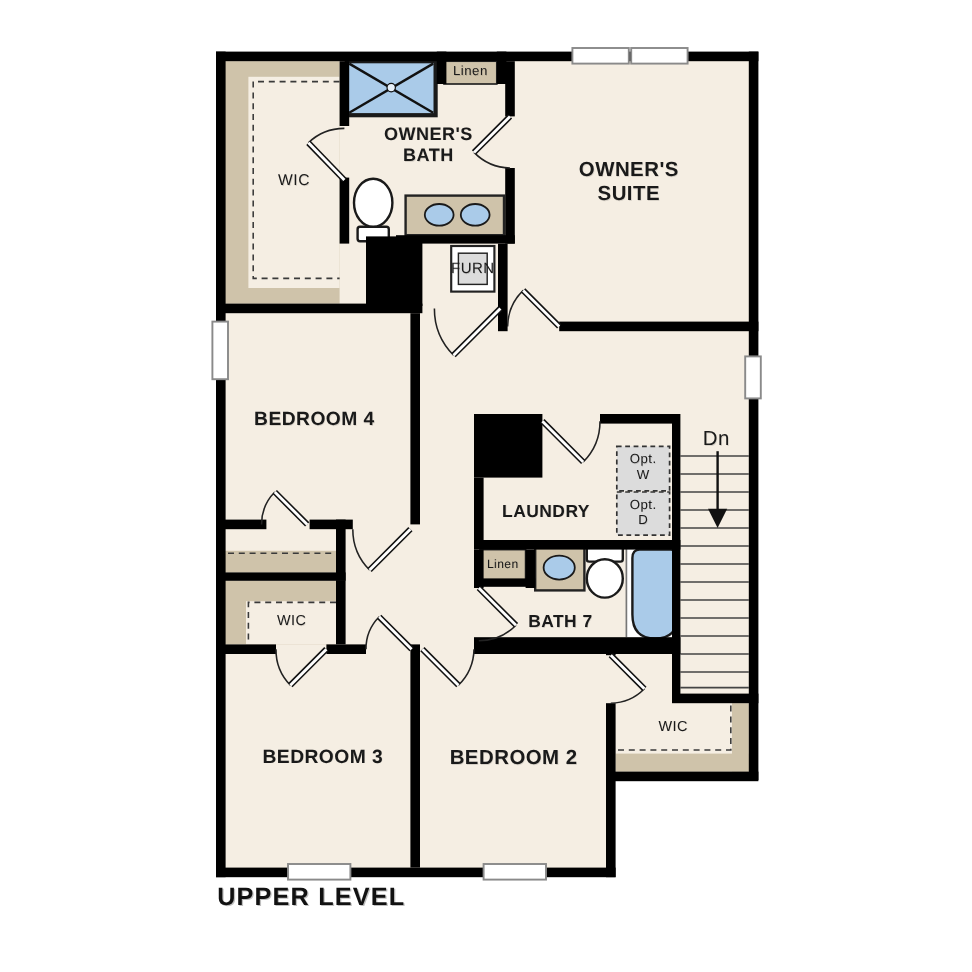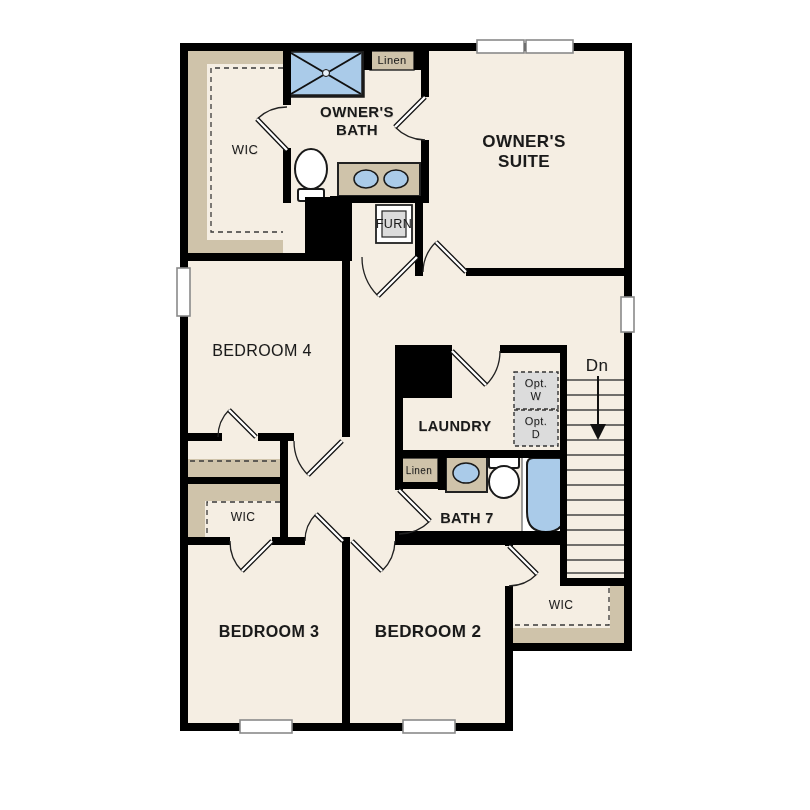--- a/index.html
+++ b/index.html
@@ -226,27 +226,28 @@
     </g>
   </svg>
 
   <div class="lbl" style="left:245px;top:150px;font-size:13px;">WIC</div>
   <div class="lbl" style="left:357px;top:121px;font-size:15px;font-weight:700;">OWNER'S
 BATH</div>
   <div class="lbl" style="left:392px;top:60px;font-size:11px;">Linen</div>
   <div class="lbl" style="left:524px;top:152px;font-size:17px;font-weight:700;">OWNER'S
 SUITE</div>
   <div class="lbl" style="left:394px;top:224px;font-size:12.5px;text-align:right;">FURN</div>
-  <div class="lbl" style="left:262px;top:351px;font-size:16px;font-weight:400;">BEDROOM 4</div>
+  <div class="lbl" style="left:262px;top:351px;font-size:16px;font-weight:700;">BEDROOM 4</div>
   <div class="lbl" style="left:455px;top:427px;font-size:14.5px;font-weight:700;">LAUNDRY</div>
   <div class="lbl" style="left:536px;top:390px;font-size:11px;">Opt.
 W</div>
   <div class="lbl" style="left:536px;top:428px;font-size:11px;">Opt.
 D</div>
   <div class="lbl" style="left:597px;top:366px;font-size:17px;">Dn</div>
   <div class="lbl" style="left:419px;top:471px;font-size:10px;">Linen</div>
   <div class="lbl" style="left:467px;top:519px;font-size:14.5px;font-weight:700;">BATH 7</div>
   <div class="lbl" style="left:243px;top:517px;font-size:12px;">WIC</div>
   <div class="lbl" style="left:263px;top:632px;font-size:16px;font-weight:700;padding-left:12px;">BEDROOM 3</div>
   <div class="lbl" style="left:428px;top:632px;font-size:17px;font-weight:700;">BEDROOM 2</div>
   <div class="lbl" style="left:561px;top:605px;font-size:12px;">WIC</div>
 
+  <div class="title-lbl" style="left:181px;top:736px;font-size:21px;">UPPER LEVEL</div>
 </div>
 
 </body></html>

